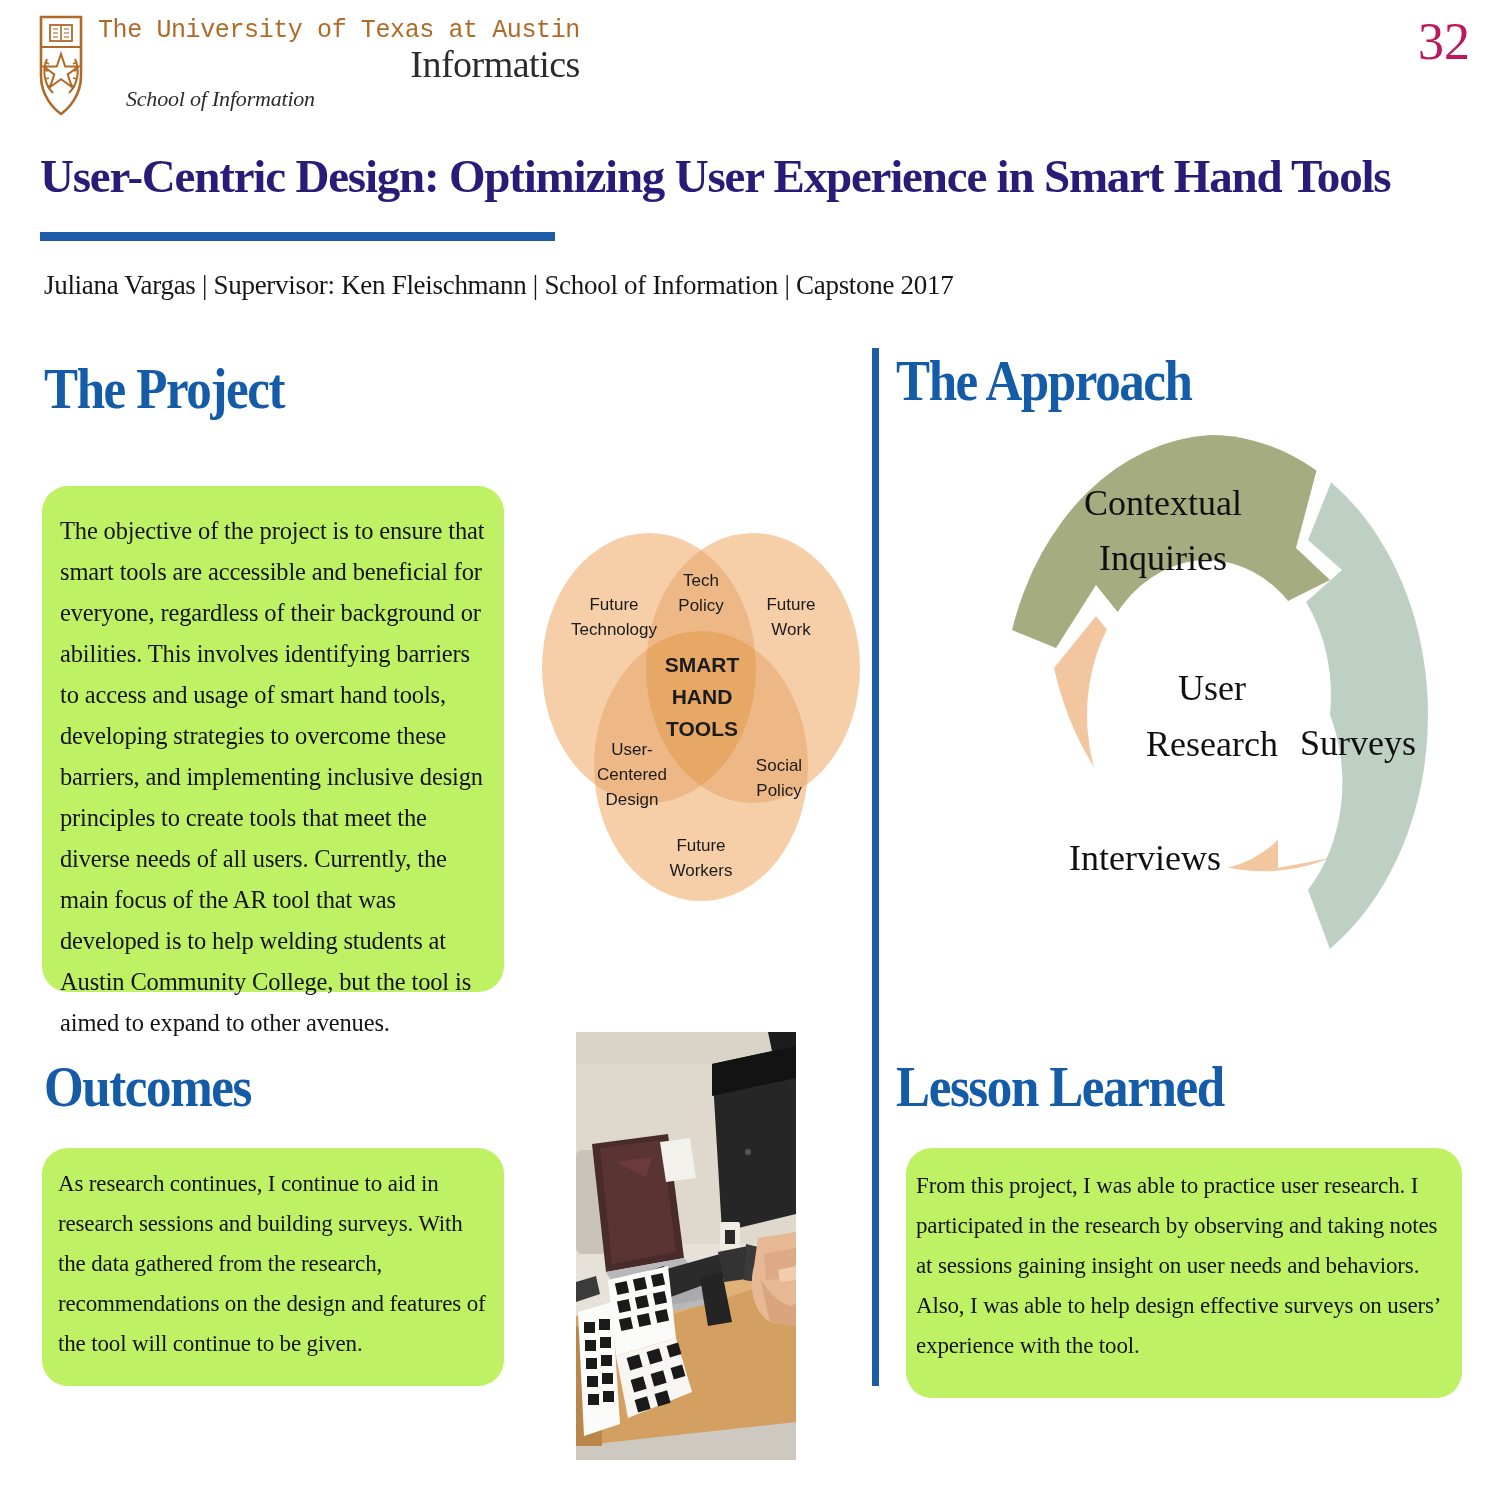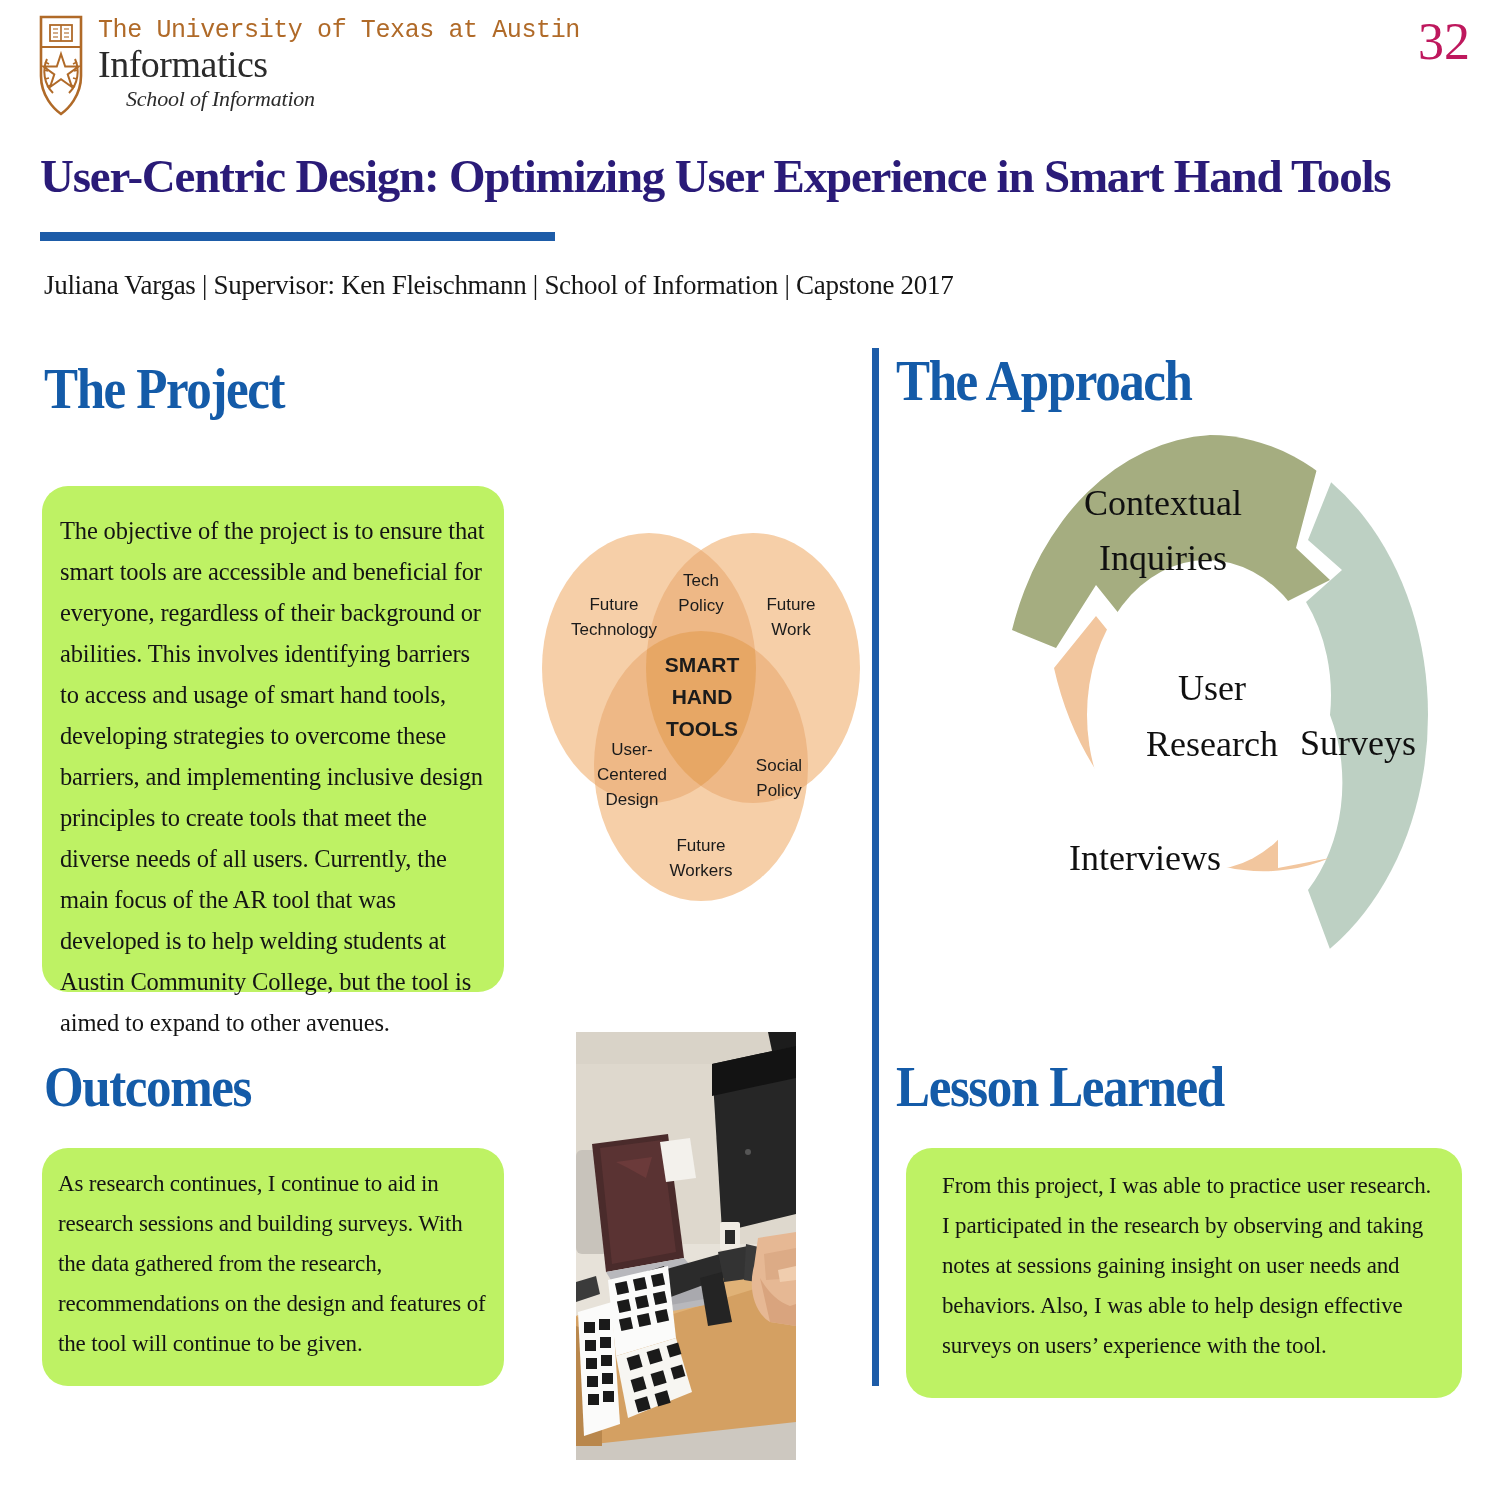--- a/index.html
+++ b/index.html
@@ -14,21 +14,21 @@
   .brand{position:absolute;left:38px;top:14px;display:flex;align-items:flex-start;}
   .shield{width:46px;height:104px;flex:0 0 46px;position:relative;}
   .brandtext{margin-left:14px;padding-top:4px;}
   .univ{
     font-family:Liberation Mono, monospace;
     font-size:25px;color:#b06a28;letter-spacing:-0.4px;line-height:1;
     white-space:nowrap;
   }
   .informatics{
     font-family:"Liberation Serif", serif;
-    font-size:38px;color:#2b2b2b;line-height:1.05;margin-top:2px;letter-spacing:-0.5px;
+    font-size:38px;color:#2b2b2b;line-height:1.05;margin-top:2px;letter-spacing:-0.5px;text-align:right;
   }
   .school{
     font-family:"Liberation Serif", serif;font-style:italic;
     font-size:22px;color:#2b2b2b;margin-top:1px;letter-spacing:-0.2px;margin-left:28px;
   }
   .pagenum{
     position:absolute;right:30px;top:16px;
     font-family:Liberation Serif, serif;font-size:52px;color:#be185d;line-height:1;
   }
 
@@ -70,21 +70,21 @@
     box-sizing:border-box;
   }
   .card p{
     margin:0;font-family:"Liberation Serif", serif;
     color:#141414;letter-spacing:-0.15px;
   }
   #card-project{left:42px;top:486px;width:462px;height:506px;padding:24px 16px 18px 18px;}
   #card-project p{font-size:24.5px;line-height:41px;}
   #card-outcomes{left:42px;top:1148px;width:462px;height:238px;padding:16px 14px 8px 16px;}
   #card-outcomes p{font-size:23px;line-height:40px;}
-  #card-lesson{left:906px;top:1148px;width:556px;height:250px;padding:18px 18px 14px 36px;}
+  #card-lesson{left:906px;top:1148px;width:556px;height:250px;padding:18px 18px 14px 10px;}
   #card-lesson p{font-size:23px;line-height:40px;}
 
   
   .venn{position:absolute;left:536px;top:518px;width:330px;height:400px;}
 
   
   .cycle{position:absolute;left:978px;top:420px;width:480px;height:590px;text-align:center;}
 
   
   .photo{

